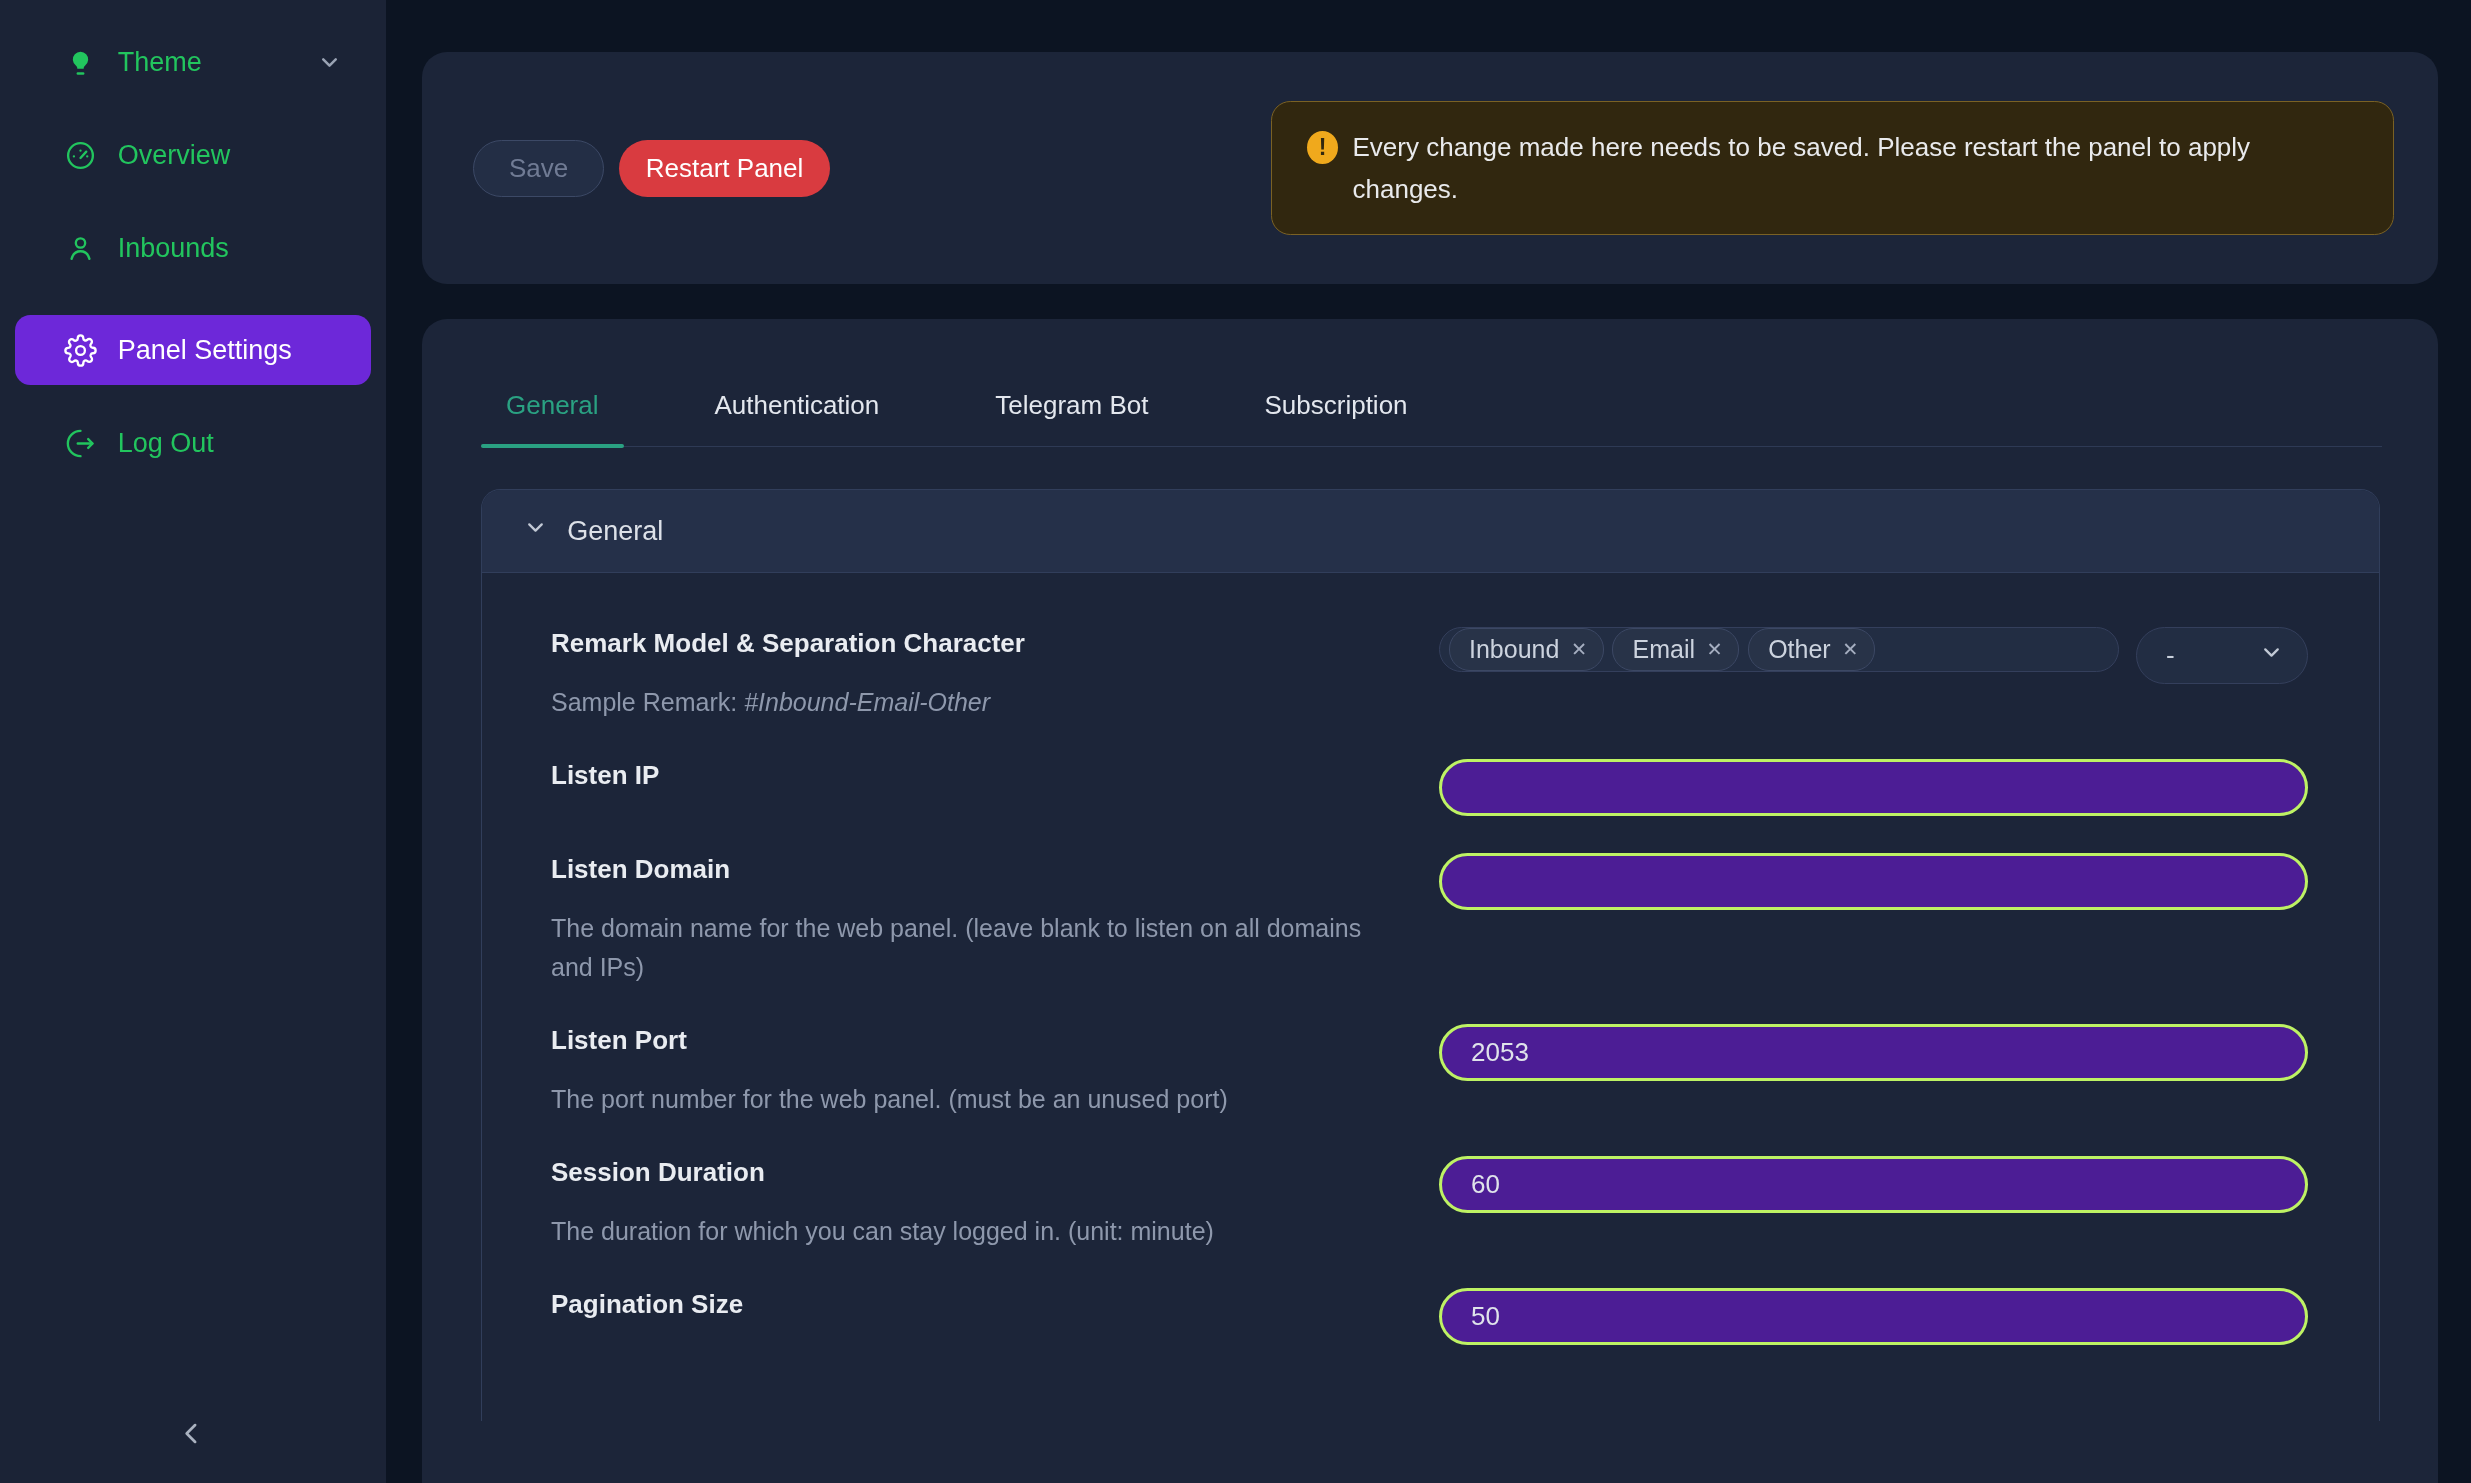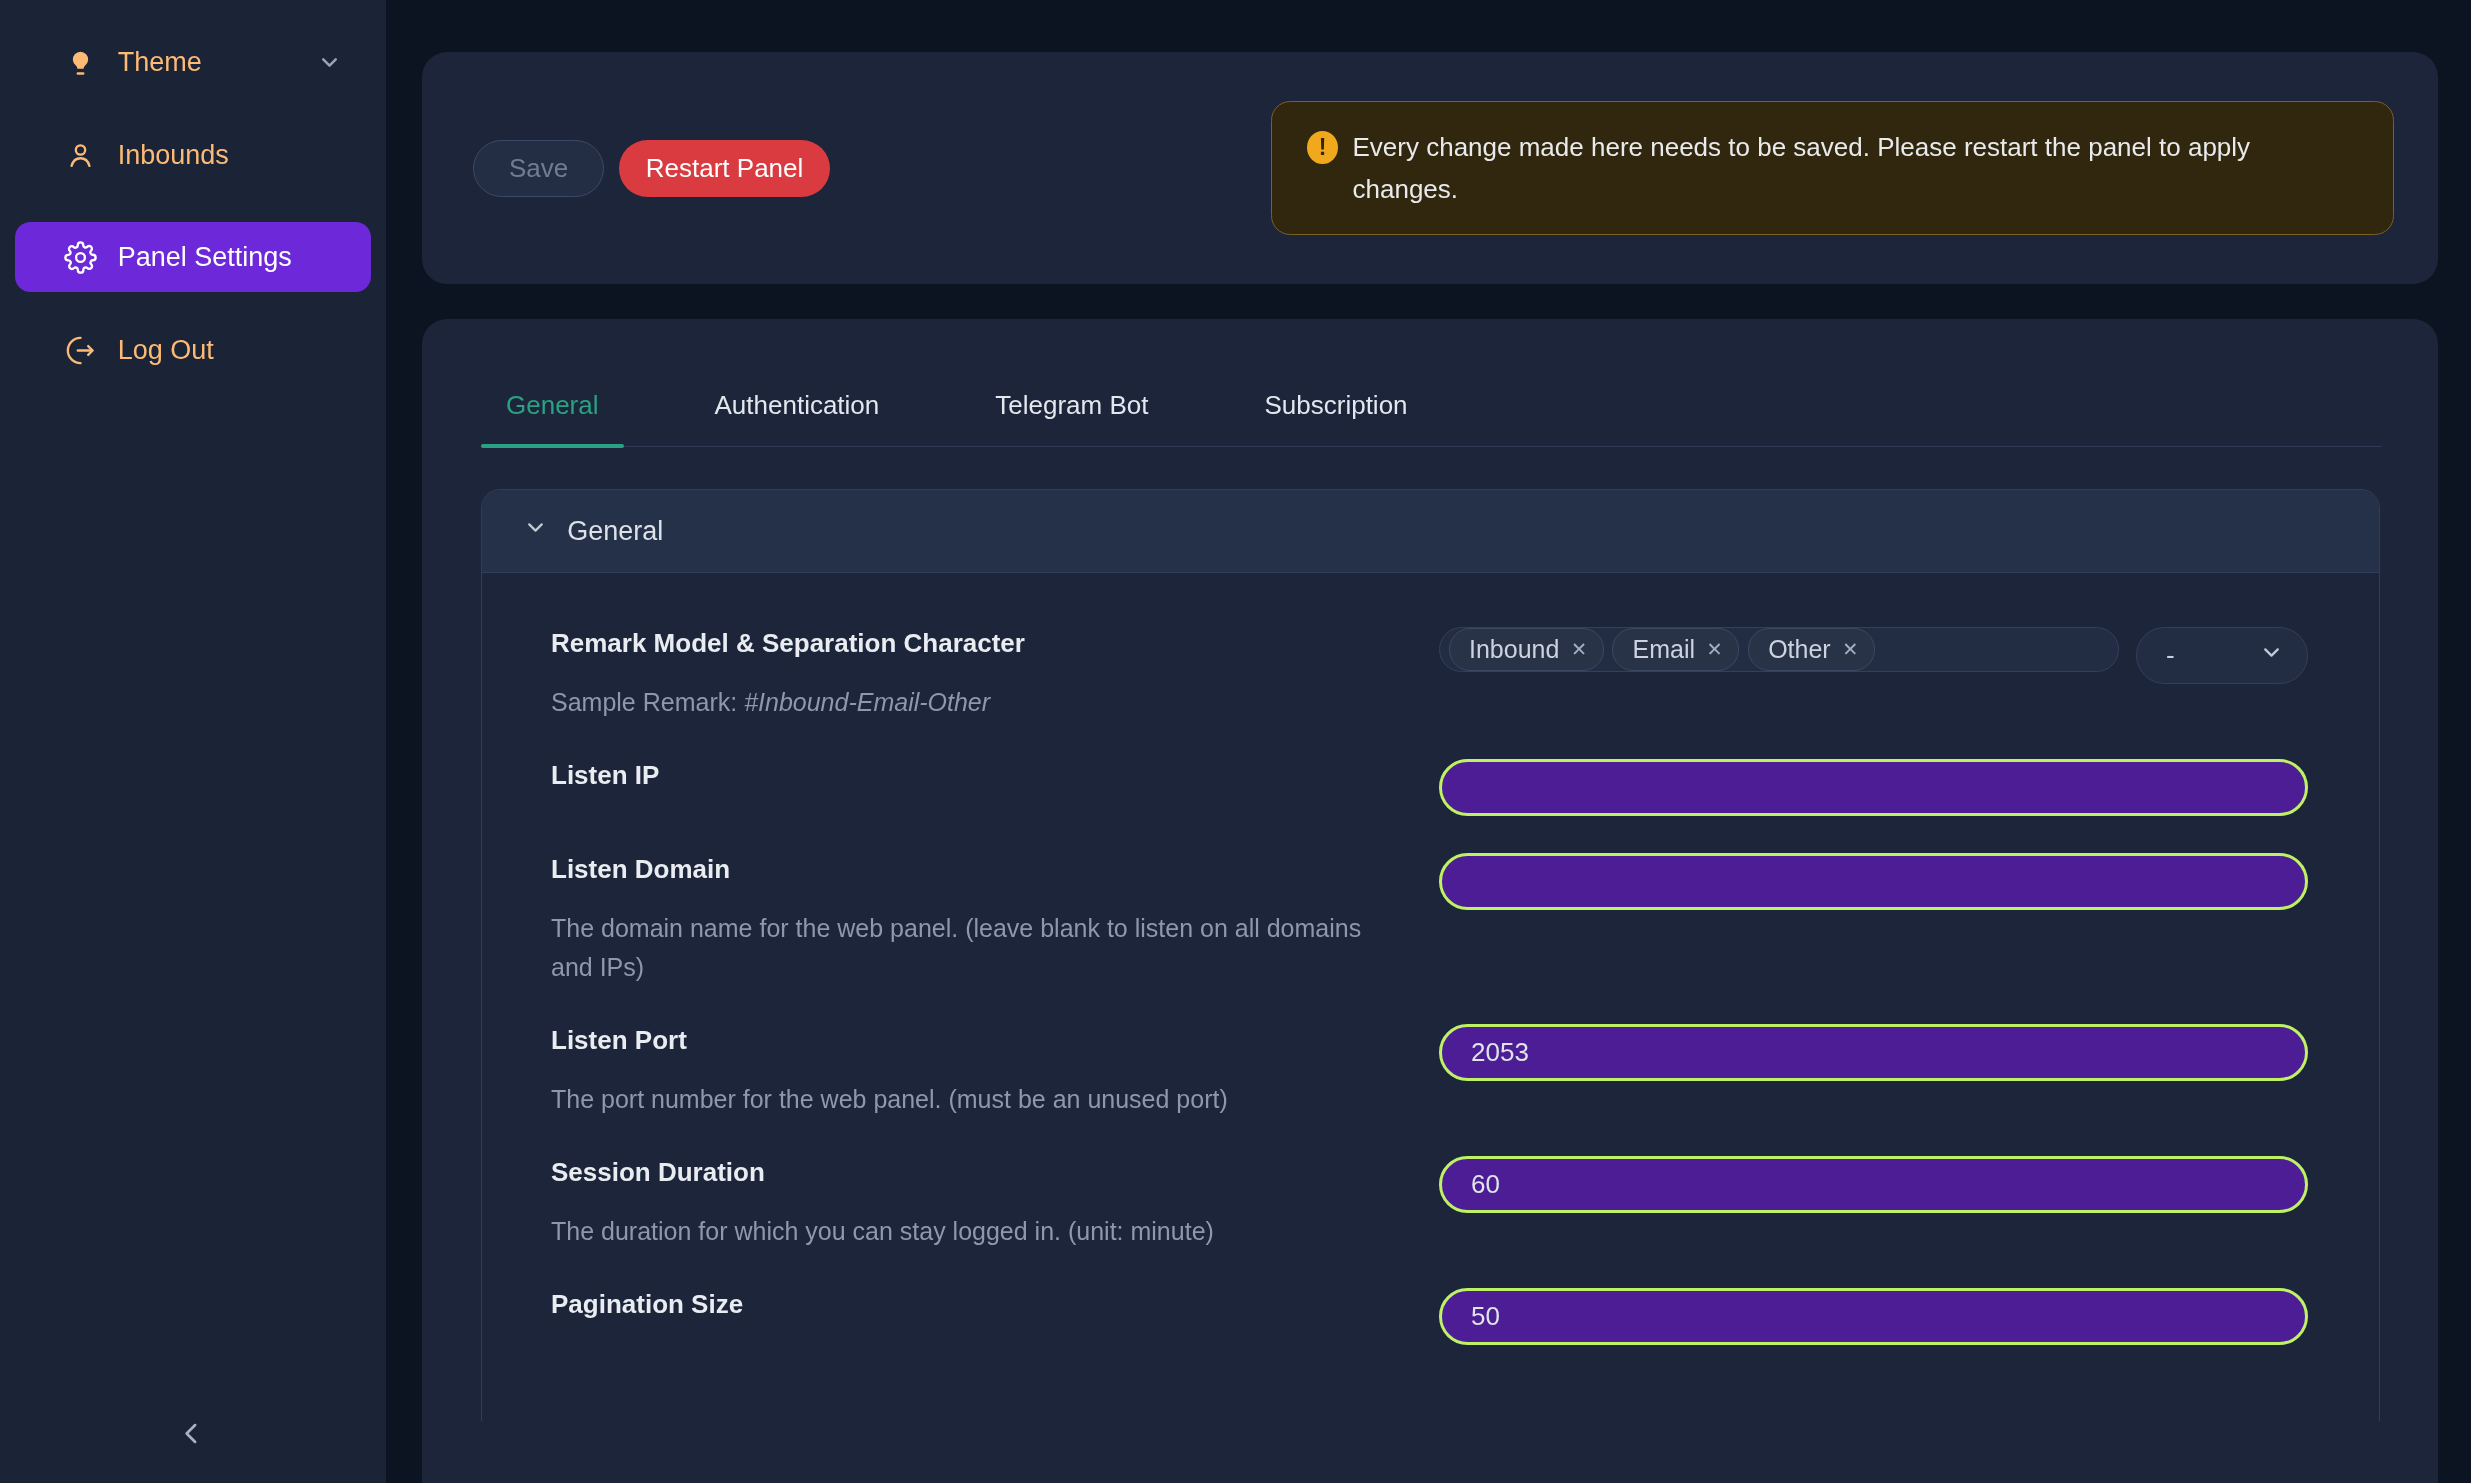--- a/index.html
+++ b/index.html
@@ -10,21 +10,21 @@
     color:#e9ecf1;
   }
   
   .sidebar {
     position:absolute; left:0; top:0; width:386px; height:100%;
     background:#1b2336; padding-top:27px;
   }
   .side-item {
     display:flex; align-items:center; gap:19.3px;
     height:70px; margin:0 15.4px 23px 15.4px; padding:0 29px 0 48px;
-    border-radius:15.4px; color:#fdba74; font-size:27px; cursor:pointer;
+    border-radius:15.4px; color:#22c55e; font-size:27px; cursor:pointer;
   }
   .side-item .icon { width:35px; height:35px; flex:0 0 35px; display:flex; align-items:center; justify-content:center; }
   .side-item svg { width:33px; height:33px; stroke:currentColor; fill:none; stroke-width:1.7; stroke-linecap:round; stroke-linejoin:round; }
   .side-item.active { background:#6d28d9; color:#ffffff;margin-top:32px; }
   .side-chevron { margin-left:auto; width:25px; height:25px; color:#9aa3b4; }
   .side-chevron svg { width:25px; height:25px; stroke:currentColor; fill:none; stroke-width:2.4; stroke-linecap:round; stroke-linejoin:round; }
   .collapse-btn {
     position:absolute; left:166px; bottom:23px; width:50px; height:50px;
     display:flex; align-items:center; justify-content:center; color:#aab2c0; cursor:pointer;
   }
@@ -138,20 +138,30 @@
           </svg>
       </span>
       <span>Theme</span>
       <span class="side-chevron">
         <svg viewBox="0 0 24 24">
             <path d="M6 9l6 6 6-6"></path>
           </svg>
       </span>
     </div>
 
+    <div class="side-item">
+      <span class="icon">
+        <svg viewBox="0 0 24 24">
+            <circle cx="12" cy="12" r="9"></circle>
+            <path d="M12 13.8l4.2-4.6"></path>
+            <path d="M7.2 12.6h.01M12 8.4v.01M16.9 12.6h.01"></path>
+          </svg>
+      </span>
+      <span>Overview</span>
+    </div>
 
     <div class="side-item">
       <span class="icon">
         <svg viewBox="0 0 24 24">
             <circle cx="12" cy="8" r="3.4"></circle>
             <path d="M5.5 19.5c1-3.6 3.6-5.5 6.5-5.5s5.5 1.9 6.5 5.5"></path>
           </svg>
       </span>
       <span>Inbounds</span>
     </div>

